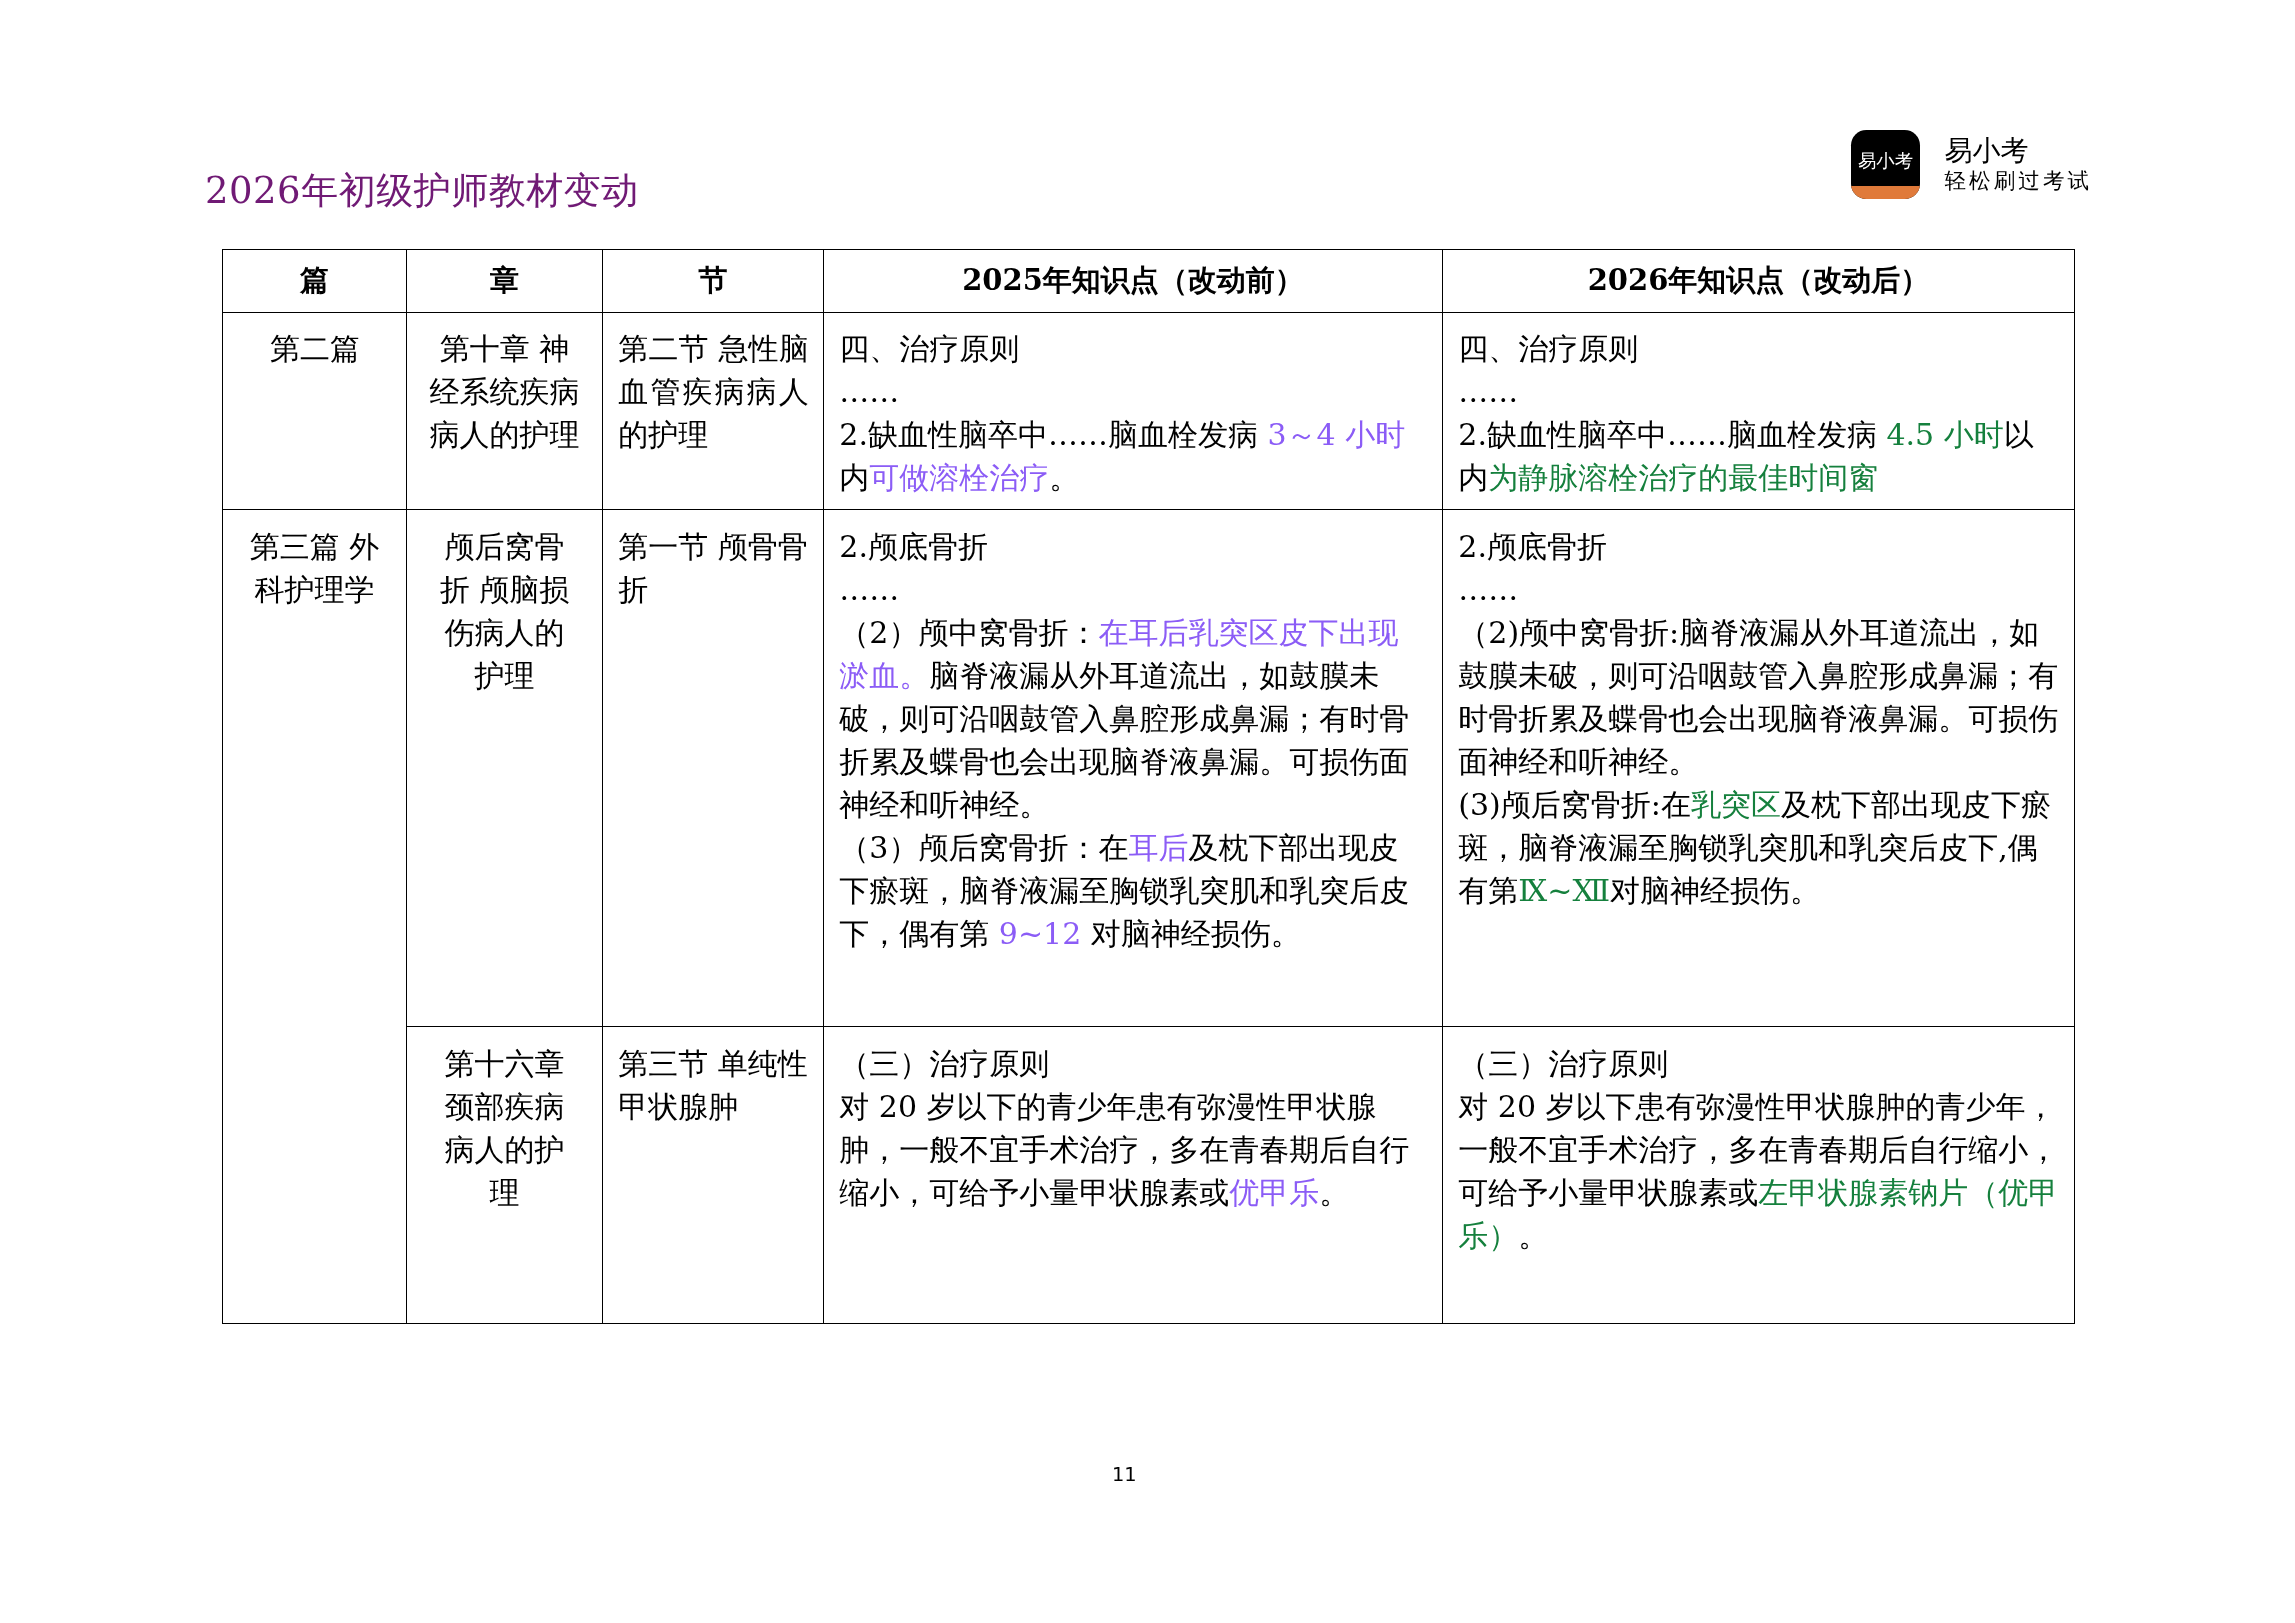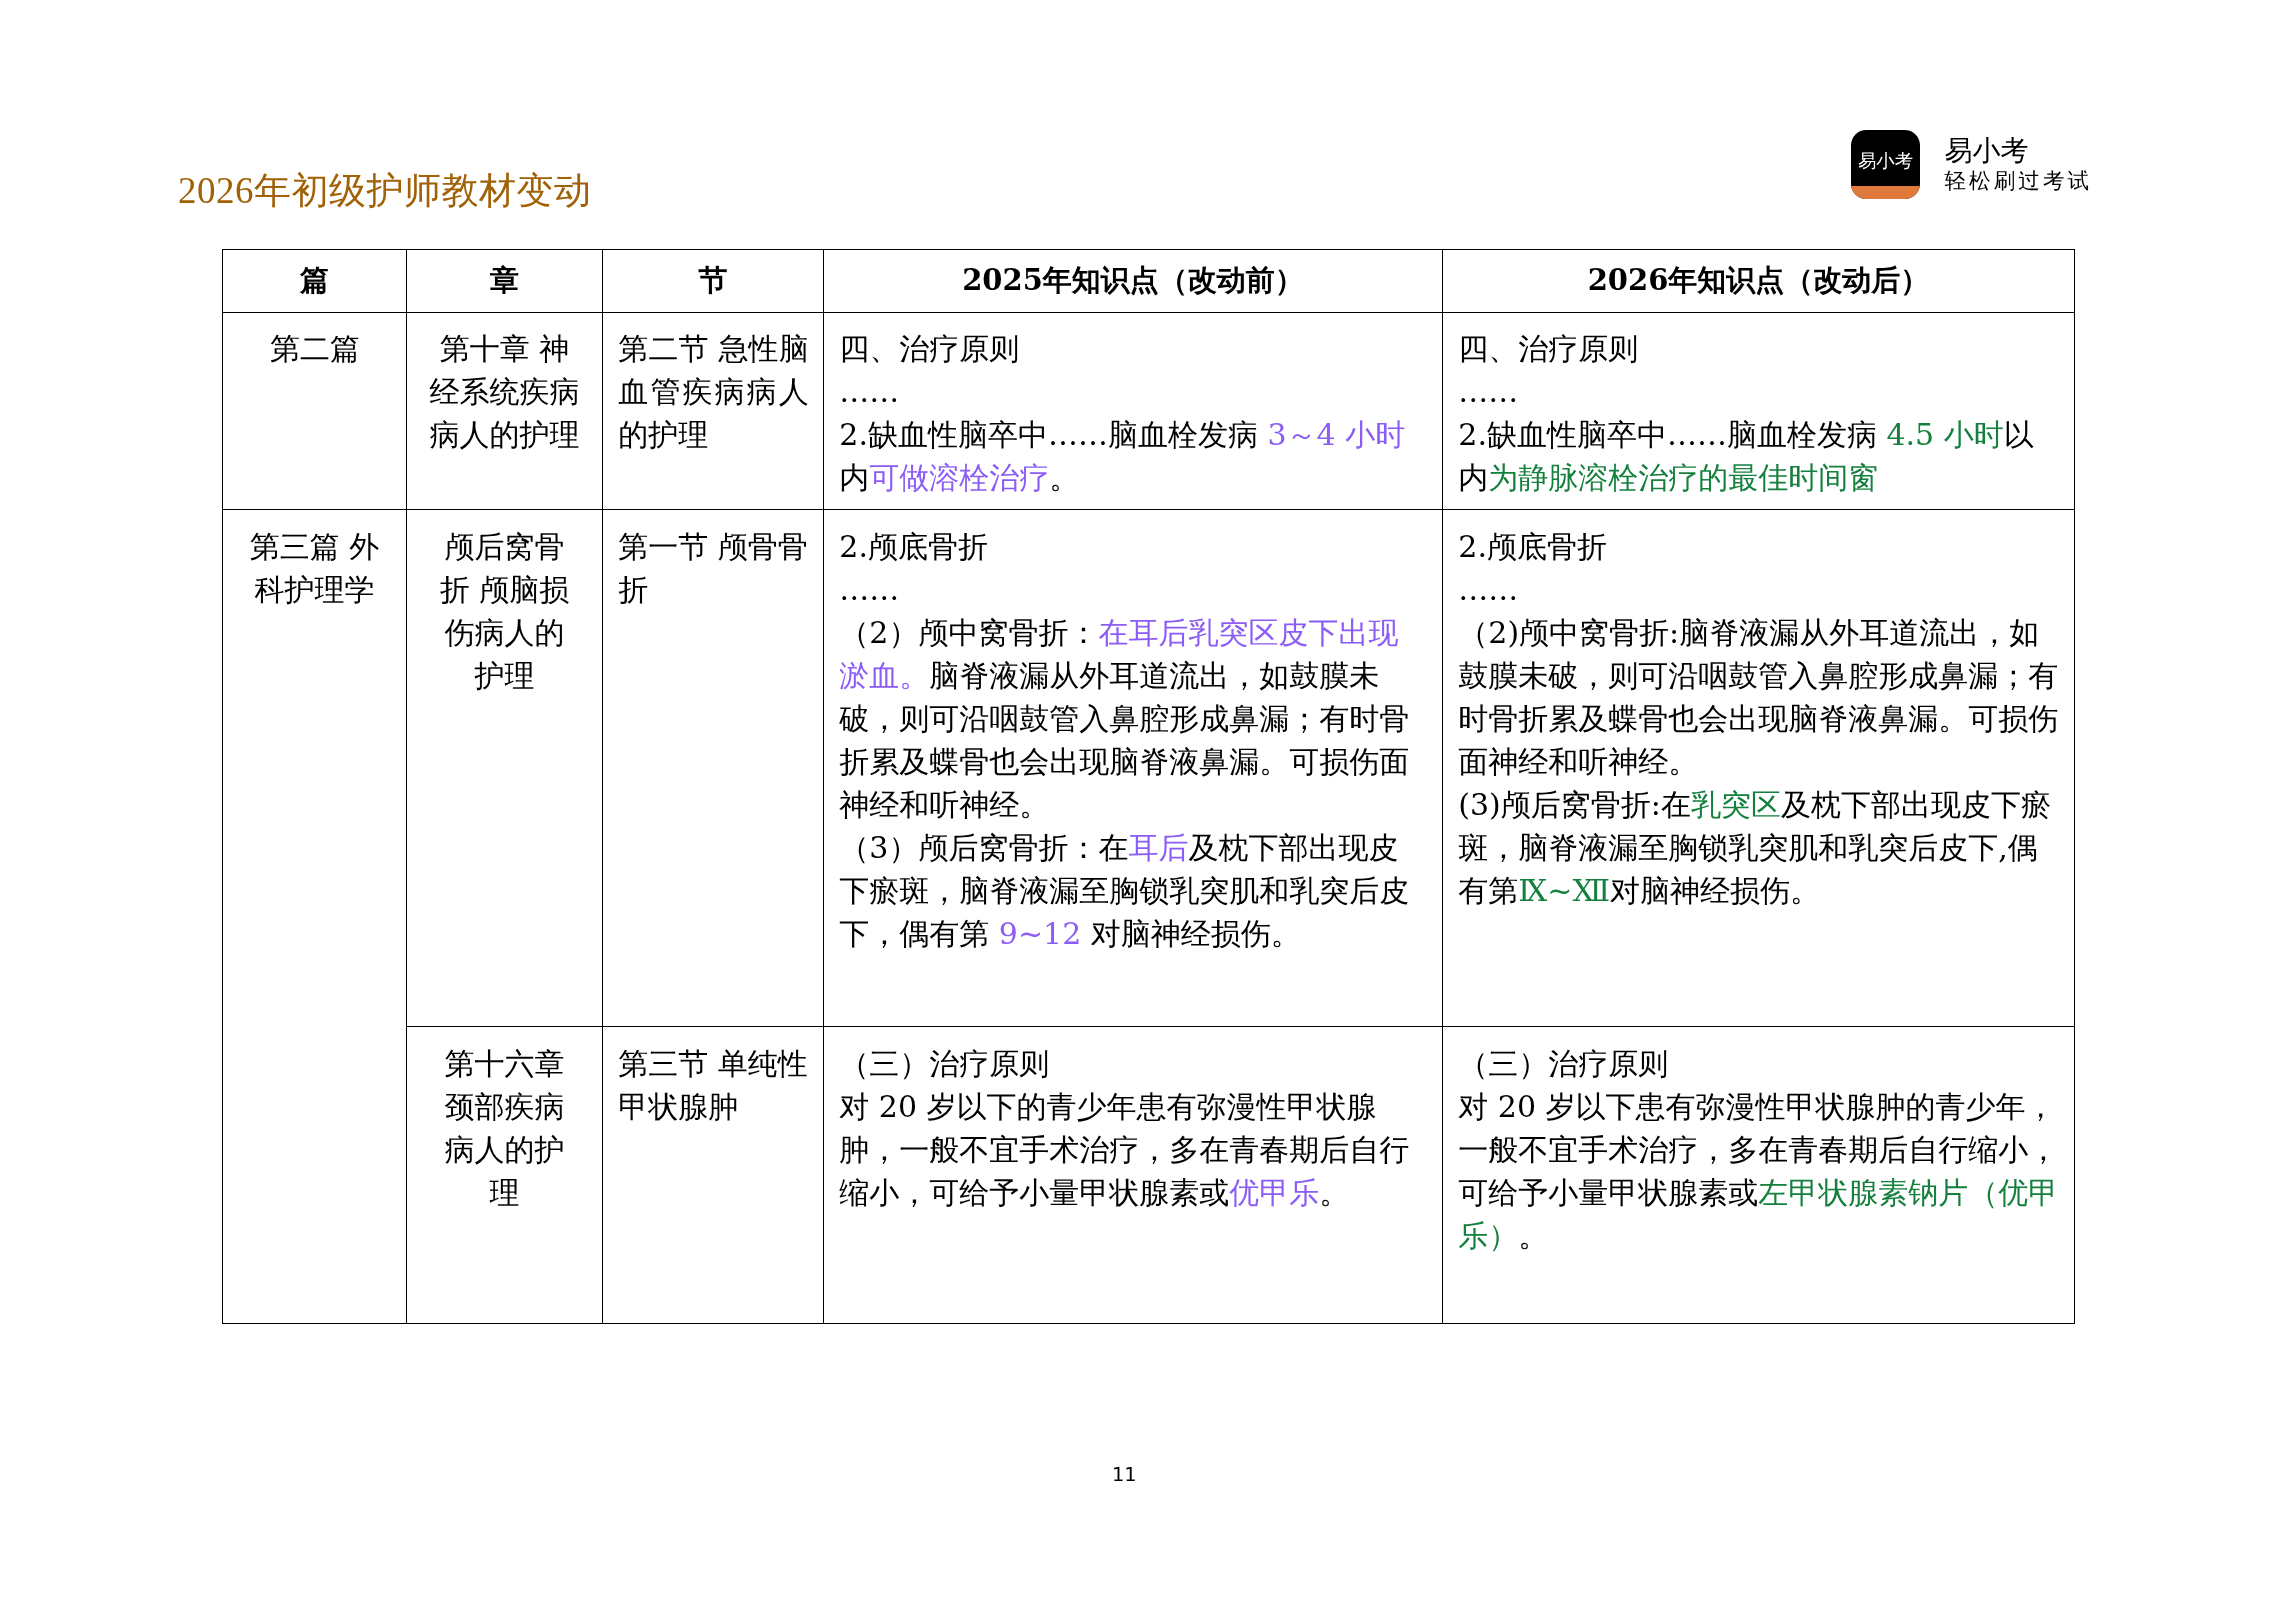--- a/index.html
+++ b/index.html
@@ -1,19 +1,19 @@
 <!DOCTYPE html>
 <html style="font-size:8.2px"><head>
 <meta charset="utf-8">
 <style>
   html, body { margin: 0; padding: 0; background: #ffffff; }
   body { width: 2295px; height: 1623px; position: relative; overflow: hidden;
          font-family: "DejaVu Serif", "Liberation Serif", serif; color: #000; }
-  .doc-title { position: absolute; left: 178px; top: 166px; font-size: 37px;
-               color: #a16207; letter-spacing: 0.5px; font-family: Liberation Serif, serif; }
+  .doc-title { position: absolute; left: 205px; top: 166px; font-size: 37px;
+               color: #701a75; letter-spacing: 0.5px; }
   .logo { position: absolute; left: 1851px; top: 130px; display: flex; align-items: center; }
   .logo-icon { width: 69px; height: 69px; border-radius: 15.3px; overflow: hidden;
                background: #000; position: relative; }
   .logo-icon .stripe { position: absolute; left: 0; right: 0; bottom: 0; height: 13.3px; background: #E07A3A; }
   .logo-icon .txt { position: absolute; left: 0; right: 0; top: 18.4px; text-align: center;
                     color: #fff; font-size: 18.4px; font-family: "DejaVu Sans", sans-serif; }
   .logo-text { margin-left: 24.5px; }
   .logo-name { font-size: 28px; font-family: "DejaVu Sans", sans-serif; line-height: 33px; }
   .logo-slogan { font-size: 21.5px; font-family: Liberation Sans, sans-serif; line-height: 29px; letter-spacing: 3.1px; }
 

